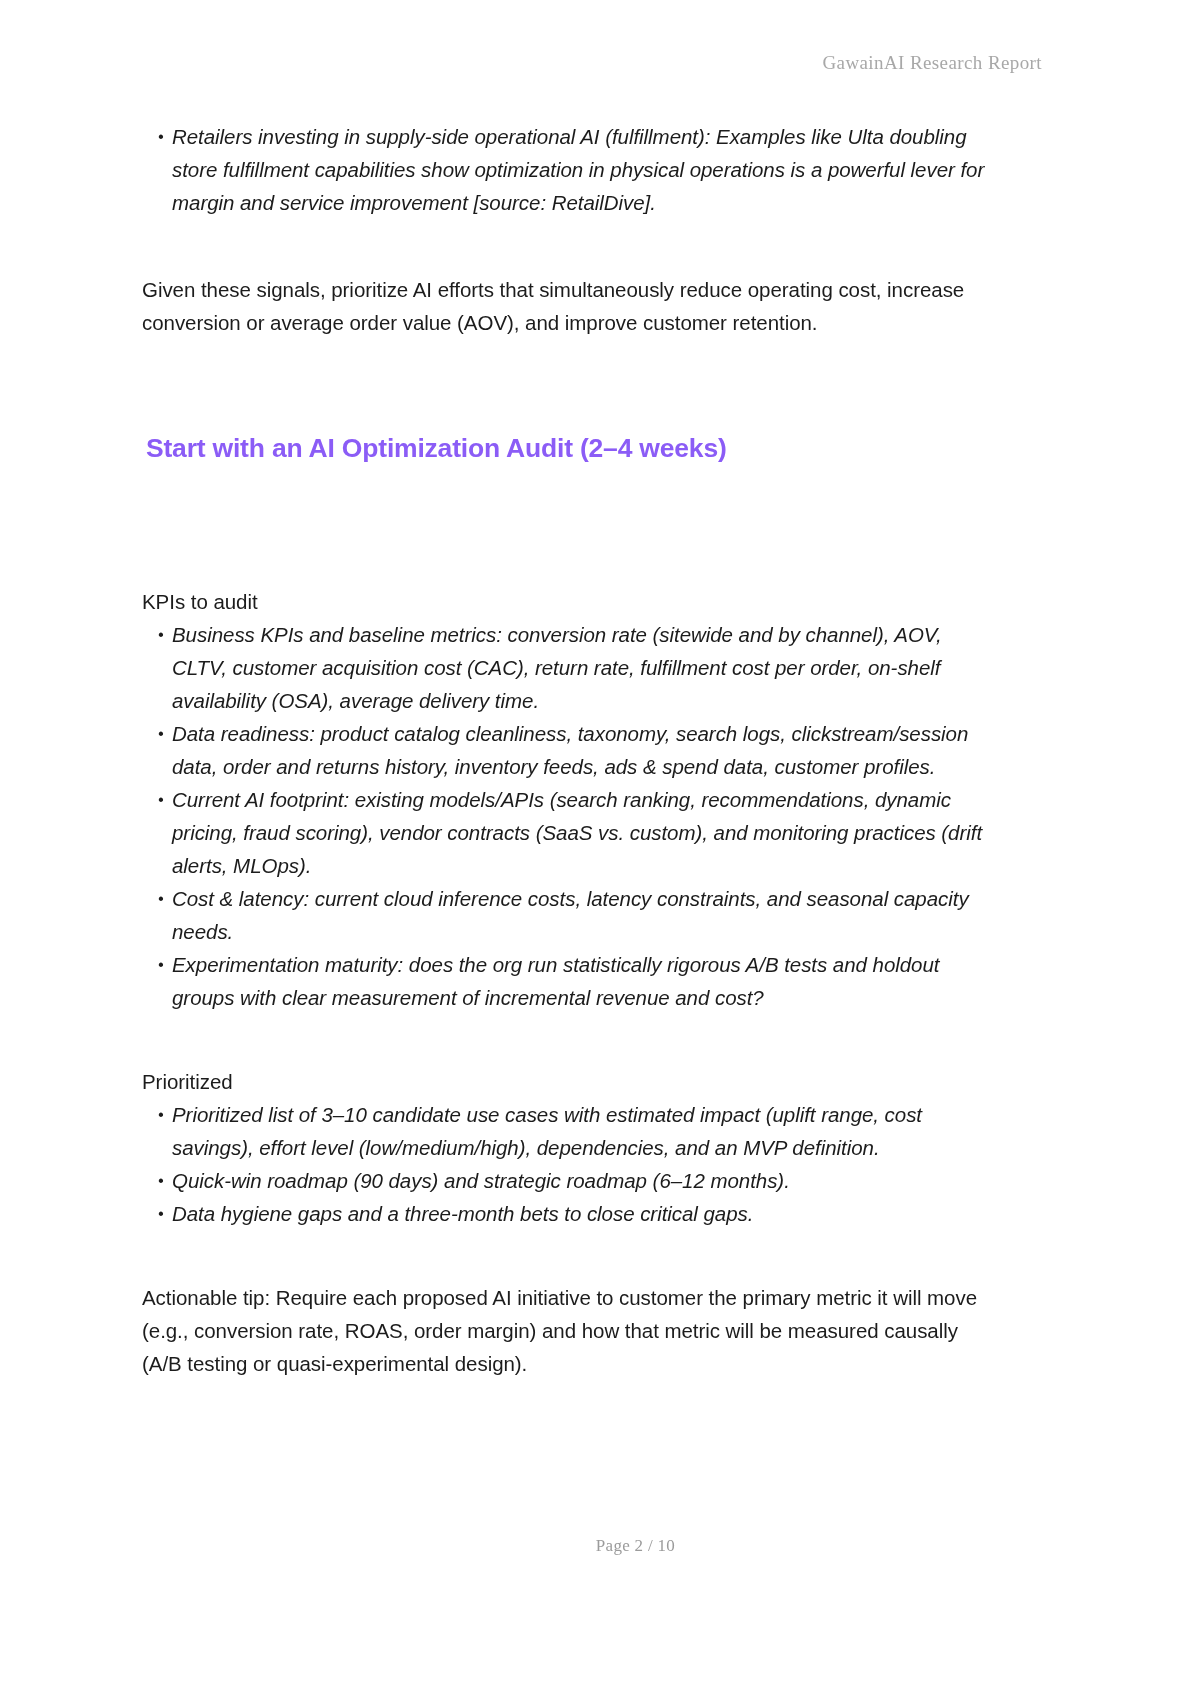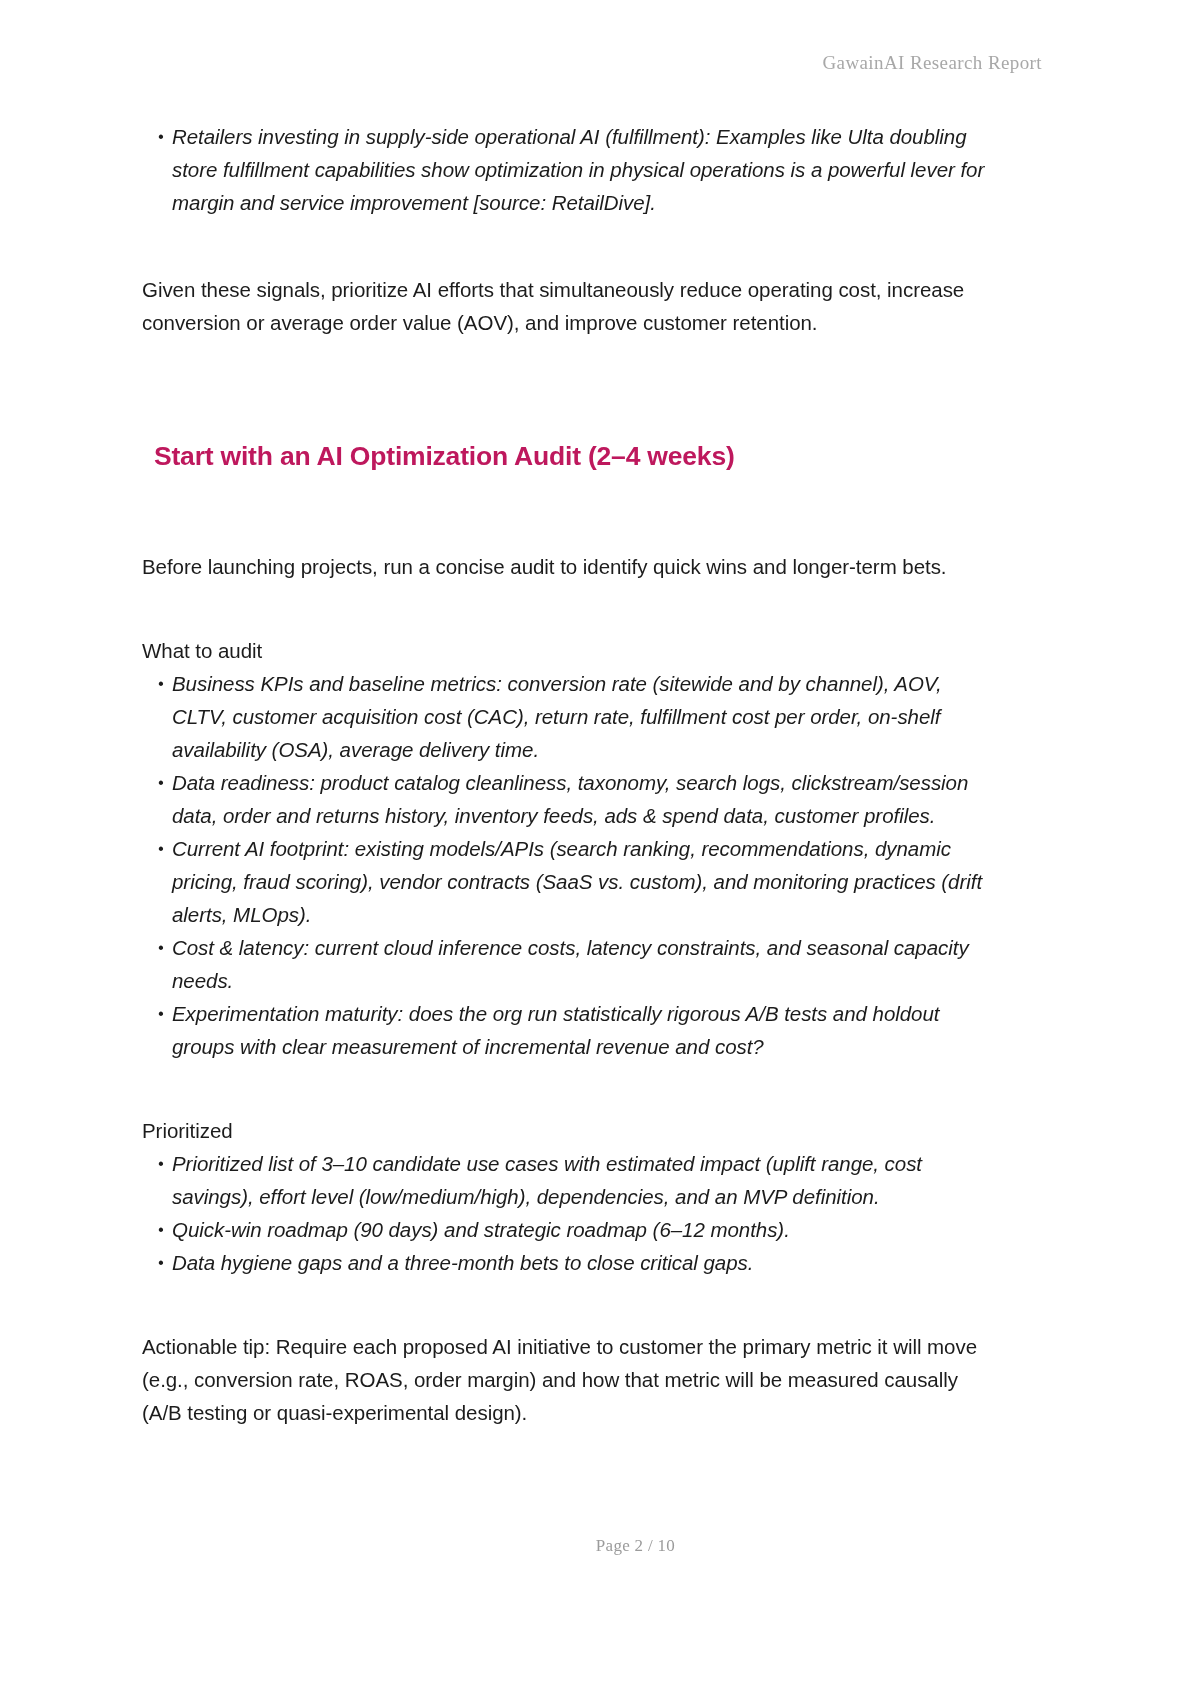--- a/index.html
+++ b/index.html
@@ -45,26 +45,26 @@
     margin: 0 0 0 0;
     color: #1c1c1c;
   }
 
   .spacer-lg { height: 54px; }
   .spacer-md { height: 33px; }
   .spacer-sm { height: 18px; }
   .spacer-xs { height: 10px; }
 
   h2.section-heading {
-    margin: 12px;
+    margin: 4px;
     font-size: 26.5px;
     line-height: 36px;
     font-weight: 700;
     letter-spacing: -0.2px;
-    color: #be185d;
+    color: #8b5cf6;
   }
 
   ul.bullets {
     margin: 0;
     padding: 0;
     list-style: none;
   }
   ul.bullets > li {
     position: relative;
     padding-left: 30px;
@@ -115,26 +115,25 @@
     <p class="para">Given these signals, prioritize AI efforts that simultaneously reduce operating cost, increase conversion or average order value (AOV), and improve customer retention.</p>
 
     <div class="spacer-lg"></div>
     <div class="spacer-md"></div>
 
     <h2 class="section-heading">Start with an AI Optimization Audit (2–4 weeks)</h2>
 
     <div class="spacer-lg"></div>
     <div class="spacer-xs"></div>
 
-    <p class="para">Before launching projects, run a concise audit to identify quick wins and longer-term bets.</p>
 
     <div class="spacer-md"></div>
     <div class="spacer-sm"></div>
 
-    <p class="para">What to audit</p>
+    <p class="para">KPIs to audit</p>
 
     <ul class="bullets">
       <li>Business KPIs and baseline metrics: conversion rate (sitewide and by channel), AOV, CLTV, customer acquisition cost (CAC), return rate, fulfillment cost per order, on-shelf availability (OSA), average delivery time.</li>
       <li>Data readiness: product catalog cleanliness, taxonomy, search logs, clickstream/session data, order and returns history, inventory feeds, ads &amp; spend data, customer profiles.</li>
       <li>Current AI footprint: existing models/APIs (search ranking, recommendations, dynamic pricing, fraud scoring), vendor contracts (SaaS vs. custom), and monitoring practices (drift alerts, MLOps).</li>
       <li>Cost &amp; latency: current cloud inference costs, latency constraints, and seasonal capacity needs.</li>
       <li>Experimentation maturity: does the org run statistically rigorous A/B tests and holdout groups with clear measurement of incremental revenue and cost?</li>
     </ul>
 
     <div class="spacer-md"></div>

